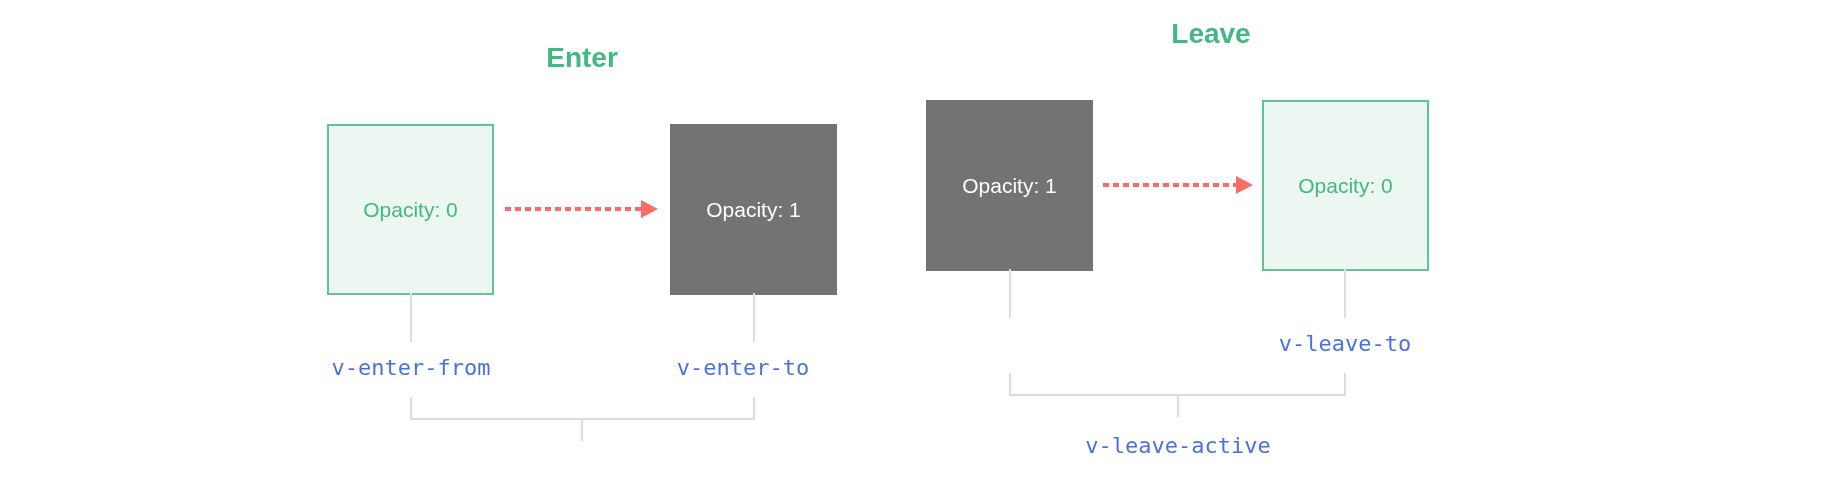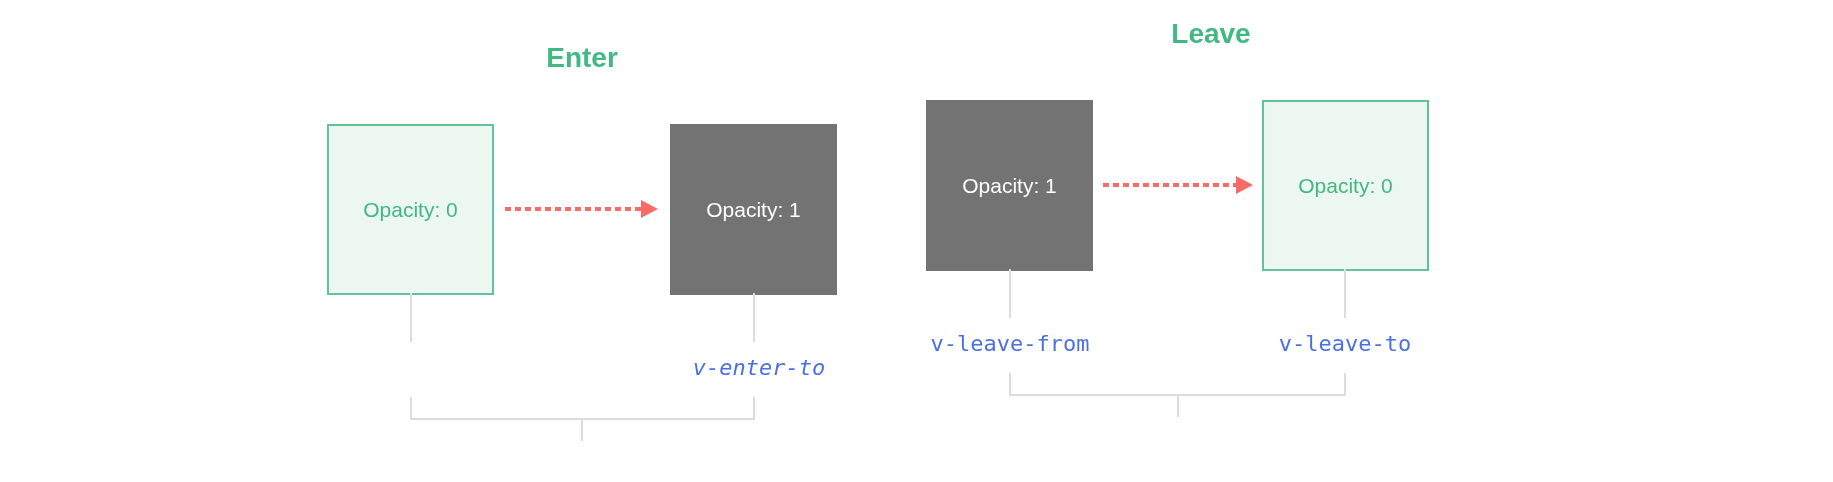--- a/index.html
+++ b/index.html
@@ -93,21 +93,21 @@
     position: absolute;
     transform: translateX(-50%);
     font-family: "DejaVu Sans Mono", monospace;
     font-size: 22px;
     line-height: 26px;
     color: #4b70e2;
     white-space: nowrap;
   }
   .class-label.row { top: 331px; }
   .enter .label-from { left: 84px; }
-  .enter .label-to   { left: 432px; font-style: italic; }
+  .enter .label-to   { left: 416px; }
   .leave .label-from { left: 84px; }
   .leave .label-to   { left: 419px; }
 
   .bracket {
     position: absolute;
     top: 373px;
     height: 23px;
     box-sizing: border-box;
     border-left: 2px solid #dcdcdc;
     border-right: 2px solid #dcdcdc;
@@ -141,20 +141,21 @@
       <div class="arrow-head"></div>
     </div>
 
     <div class="opacity-box solid box-to">
       <span>Opacity: 1</span>
     </div>
 
     <div class="vline box-drop drop-from"></div>
     <div class="vline box-drop drop-to"></div>
 
+    <div class="class-label row label-from">v-enter-from</div>
     <div class="class-label row label-to">v-enter-to</div>
 
     <div class="bracket"></div>
     <div class="vline center-stub"></div>
 
   </div>
 
   <div class="diagram leave">
     <div class="diagram-title">Leave</div>
 
@@ -167,21 +168,21 @@
       <div class="arrow-head"></div>
     </div>
 
     <div class="opacity-box outline box-to">
       <span>Opacity: 0</span>
     </div>
 
     <div class="vline box-drop drop-from"></div>
     <div class="vline box-drop drop-to"></div>
 
-    <div class="class-label row label-from">v-leave-from</div>
     <div class="class-label row label-to">v-leave-to</div>
 
     <div class="bracket"></div>
     <div class="vline center-stub"></div>
 
+    <div class="class-label active label-active">v-leave-active</div>
   </div>
 
 </div>
 
 </body></html>

